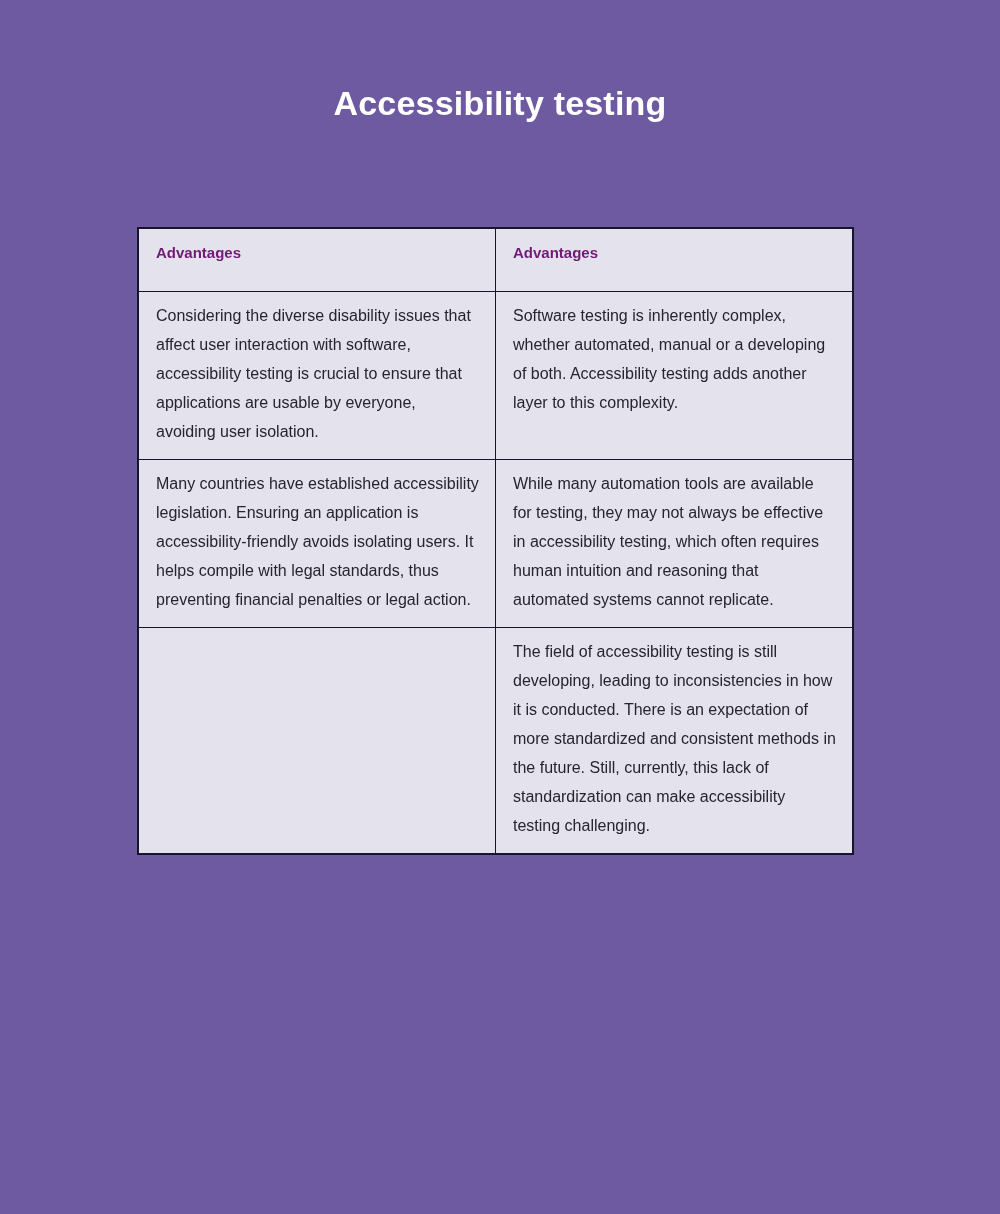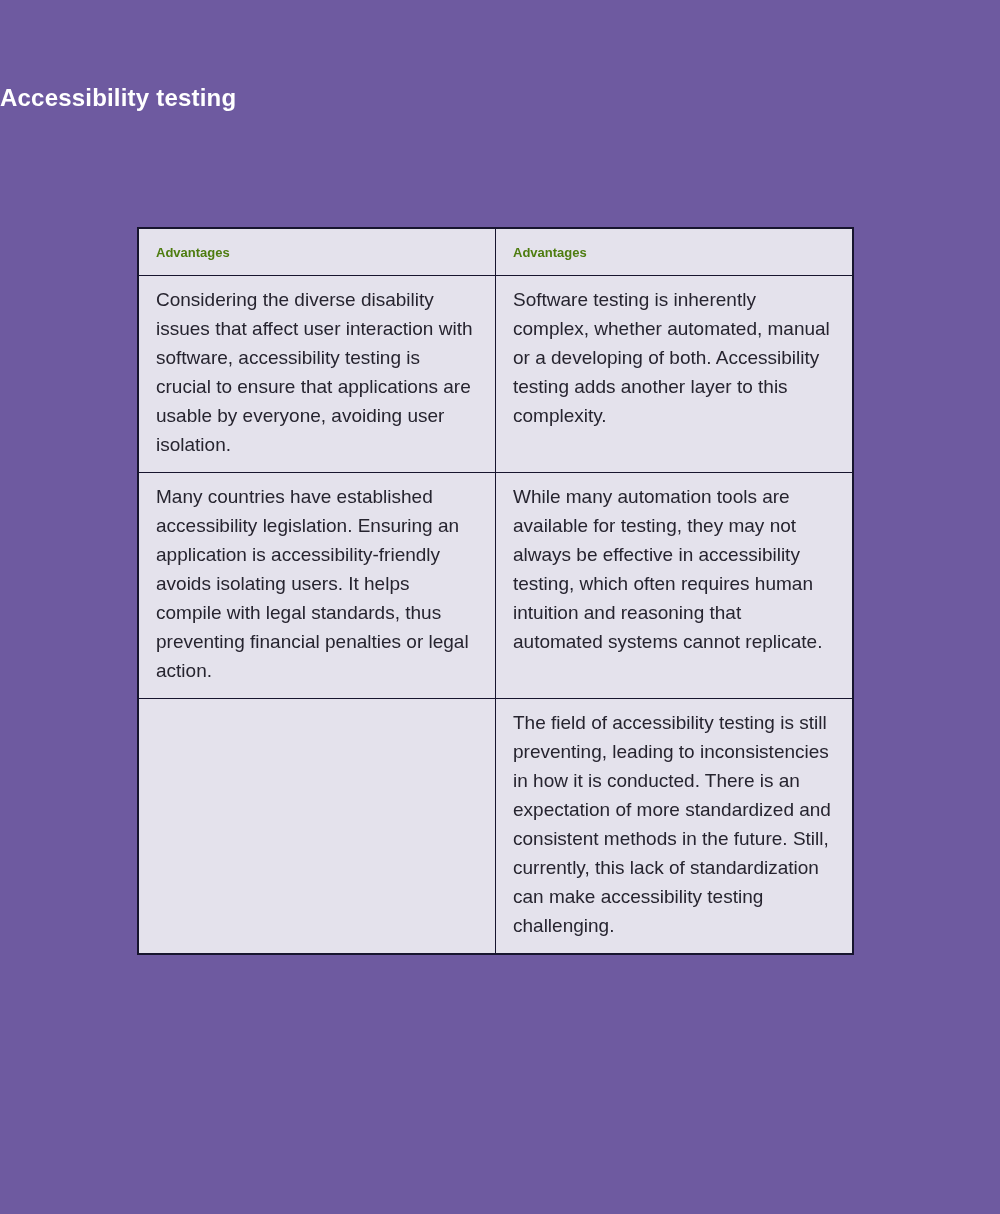--- a/index.html
+++ b/index.html
@@ -11,21 +11,22 @@
     height: 1214px;
     background: #6e5aa0;
     font-family: "Liberation Sans", "DejaVu Sans", sans-serif;
     color: #232130;
     overflow: hidden;
     position: relative;
   }
   .page-title {
     margin: 0;
     padding-top: 84px;
-    font-size: 24px;
+    text-align: center;
+    font-size: 34px;
     font-weight: 700;
     color: #ffffff;
     letter-spacing: 0.2px;
   }
   .table-wrap {
     position: absolute;
     left: 137px;
     top: 227px;
     width: 717px;
   }
@@ -35,29 +36,29 @@
     table-layout: fixed;
     background: #e4e2ec;
     border: 2px solid #17152e;
   }
   table.comparison th,
   table.comparison td {
     border: 1.5px solid #17152e;
     vertical-align: top;
     text-align: left;
     padding: 9px 16px 13px 17px;
-    font-size: 19px;
+    font-size: 16px;
     line-height: 29px;
   }
   table.comparison th {
     font-weight: 700;
-    font-size: 13px;
+    font-size: 15px;
     padding-top: 9px;
-    padding-bottom: 8px;
-    color: #4d7c0f;
+    padding-bottom: 24px;
+    color: #701a75;
   }
   table.comparison td {
     color: #26242f;
   }
 </style>
 </head>
 <body>
 
 <h1 class="page-title">Accessibility testing</h1>
 
@@ -73,17 +74,17 @@
       <tr>
         <td>Considering the diverse disability issues that affect user interaction with software, accessibility testing is crucial to ensure that applications are usable by everyone, avoiding user isolation.</td>
         <td>Software testing is inherently complex, whether automated, manual or a developing of both. Accessibility testing adds another layer to this complexity.</td>
       </tr>
       <tr>
         <td>Many countries have established accessibility legislation. Ensuring an application is accessibility-friendly avoids isolating users. It helps compile with legal standards, thus preventing financial penalties or legal action.</td>
         <td>While many automation tools are available for testing, they may not always be effective in accessibility testing, which often requires human intuition and reasoning that automated systems cannot replicate.</td>
       </tr>
       <tr>
         <td></td>
-        <td>The field of accessibility testing is still preventing, leading to inconsistencies in how it is conducted. There is an expectation of more standardized and consistent methods in the future. Still, currently, this lack of standardization can make accessibility testing challenging.</td>
+        <td>The field of accessibility testing is still developing, leading to inconsistencies in how it is conducted. There is an expectation of more standardized and consistent methods in the future. Still, currently, this lack of standardization can make accessibility testing challenging.</td>
       </tr>
     </tbody>
   </table>
 </div>
 
 </body></html>

